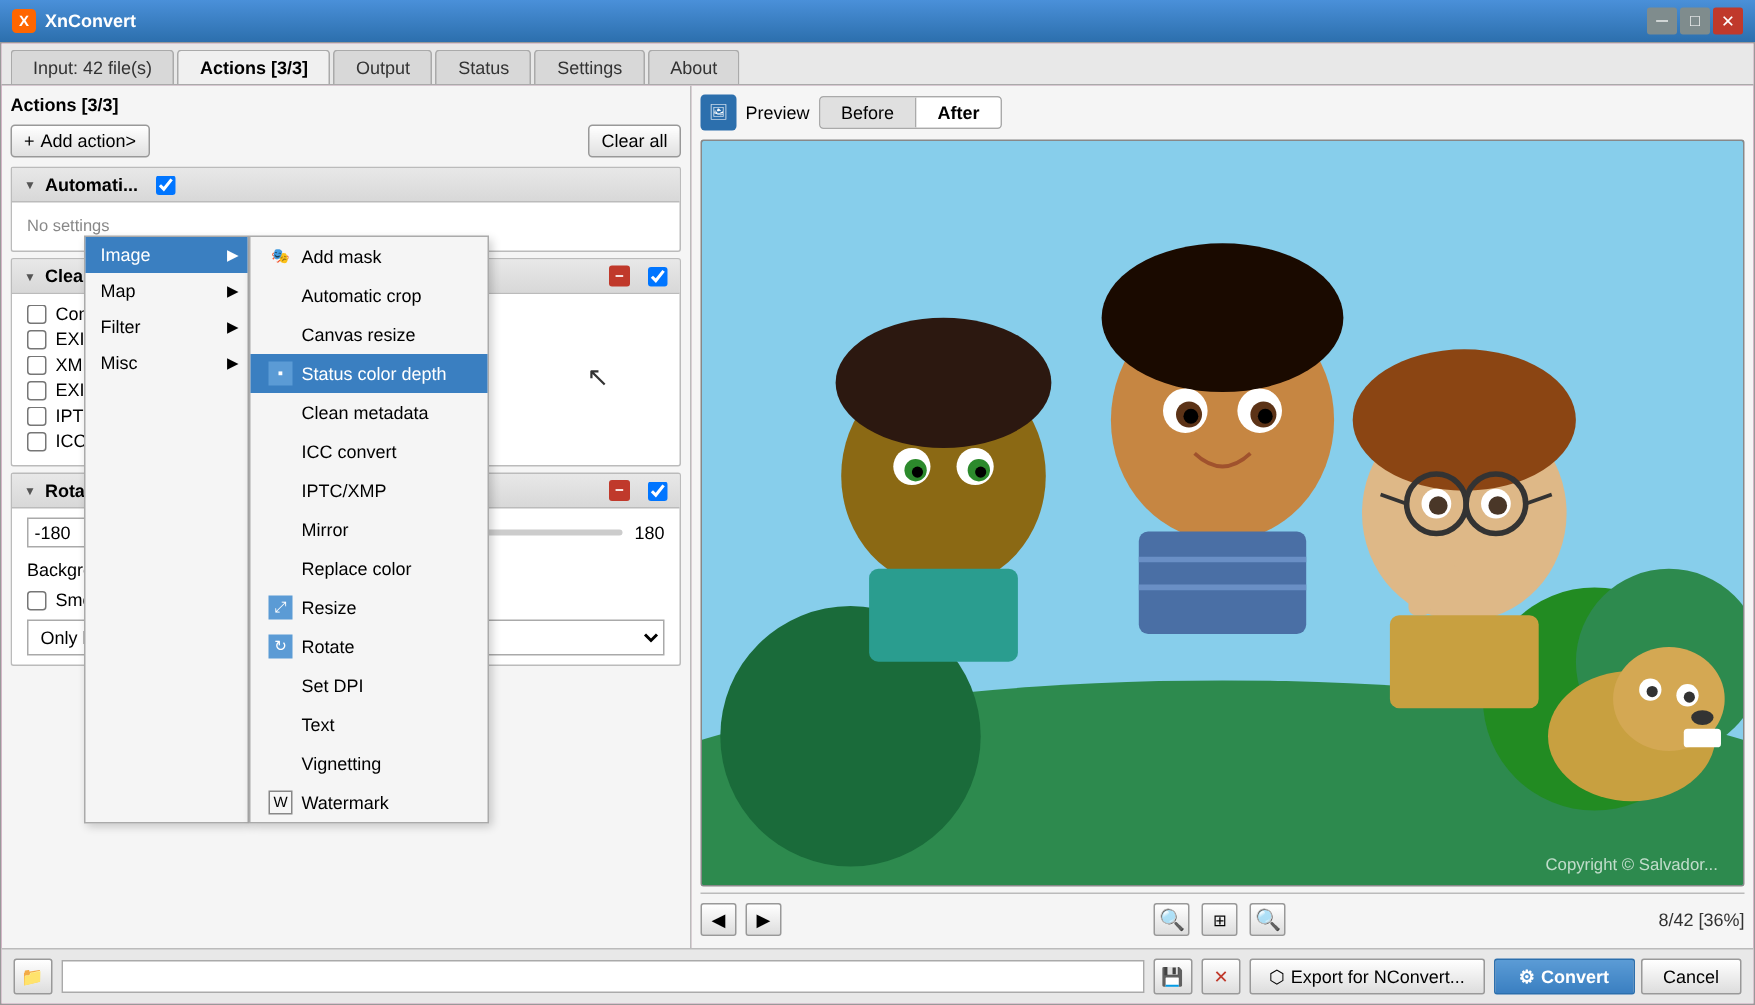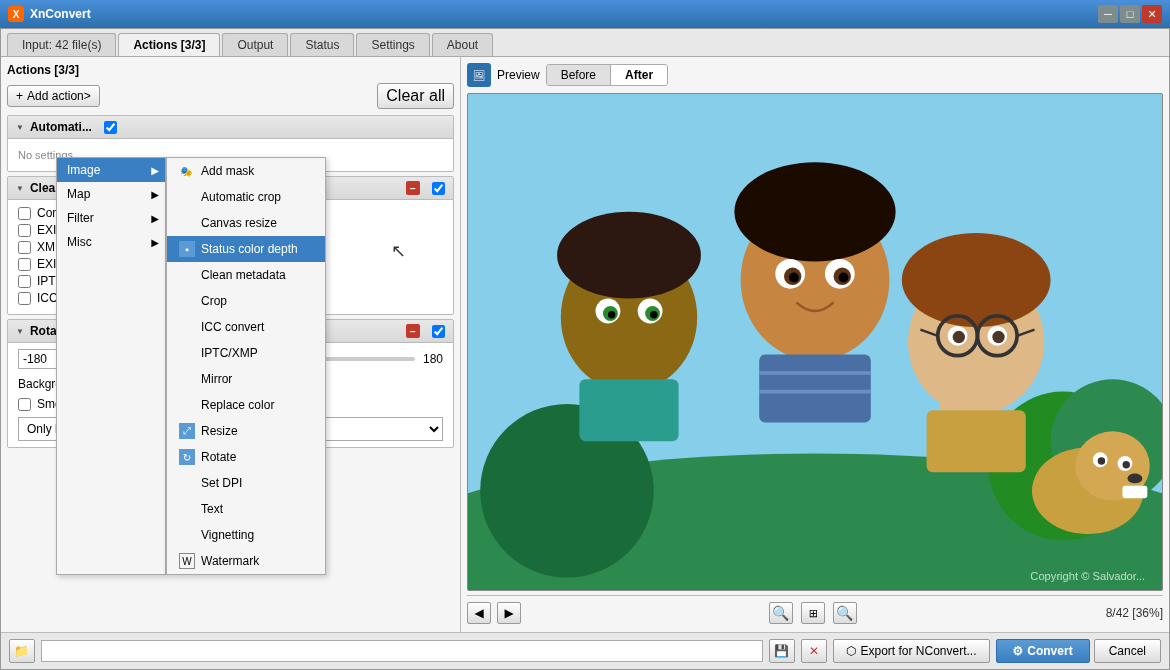--- a/index.html
+++ b/index.html
@@ -118,21 +118,21 @@
       display: flex; align-items: center; gap: 4px;
       font-size: 12px;
     }
     .btn-clear {
       background: linear-gradient(to bottom, #fff, #e0e0e0);
       border: 1px solid #999;
       padding: 3px 8px;
       cursor: pointer;
       border-radius: 3px;
       margin-left: auto;
-      font-size: 16px;
+      font-size: 12px;
     }
     
     .action-block {
       background: #fff;
       border: 1px solid #bbb;
       margin-bottom: 4px;
       border-radius: 2px;
     }
     .action-block-header {
       background: linear-gradient(to bottom, #e8e8e8, #d8d8d8);
@@ -613,24 +613,20 @@
             <span class="item-icon"></span>
             <span>Canvas resize</span>
           </div>
           <div class="menu-item2 highlighted">
             <span class="item-icon img-icon">▪</span>
             <span>Status color depth</span>
           </div>
           <div class="menu-item2">
             <span class="item-icon"></span>
             <span>Clean metadata</span>
-          </div>
-          <div class="menu-item2">
-            <span class="item-icon"></span>
-            <span>Crop</span>
           </div>
           <div class="menu-item2">
             <span class="item-icon"></span>
             <span>ICC convert</span>
           </div>
           <div class="menu-item2">
             <span class="item-icon"></span>
             <span>IPTC/XMP</span>
           </div>
           <div class="menu-item2">

